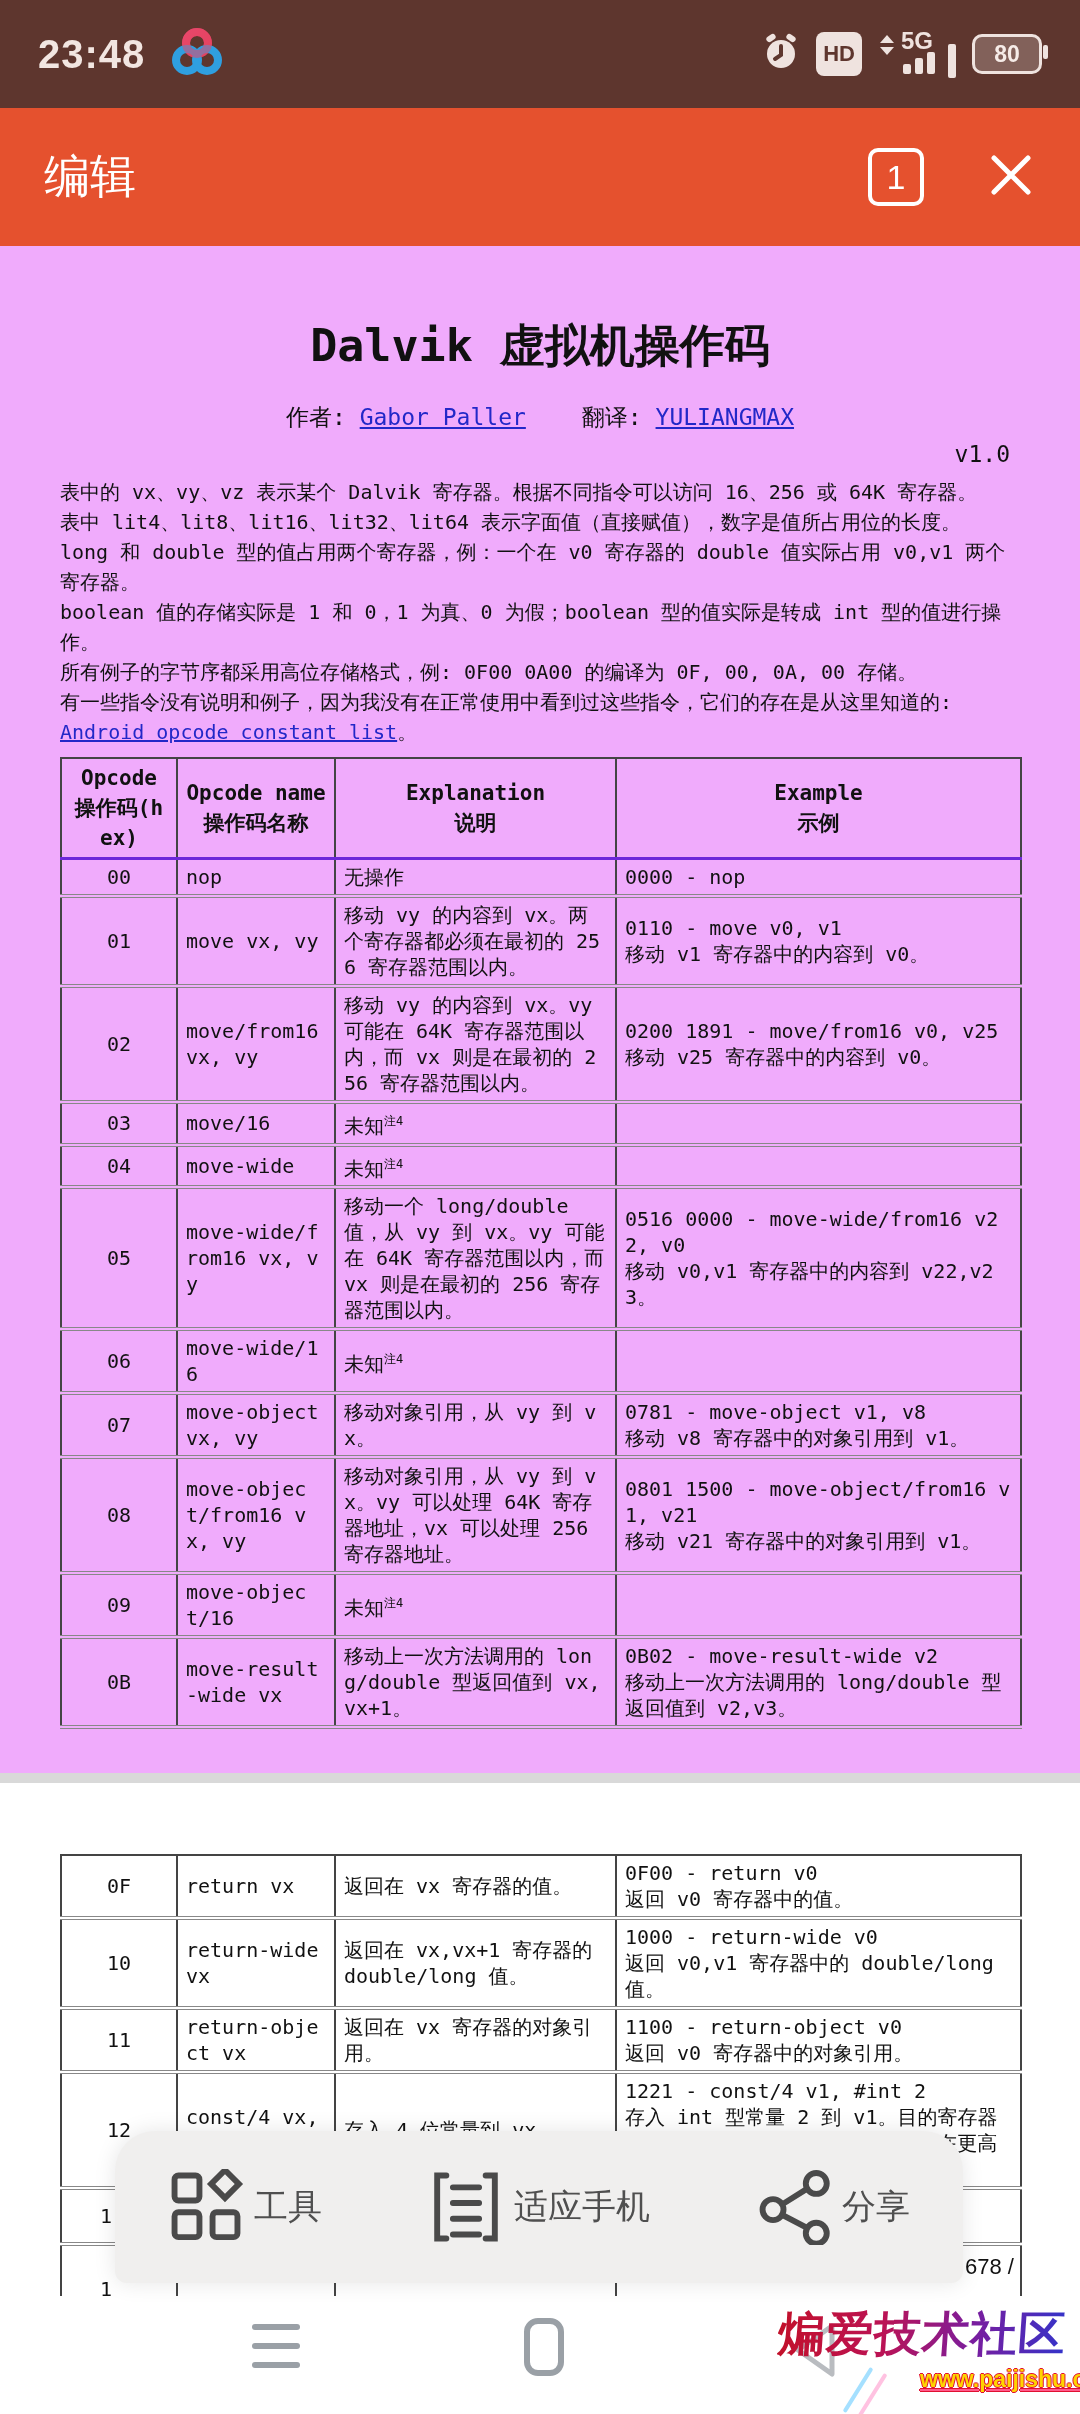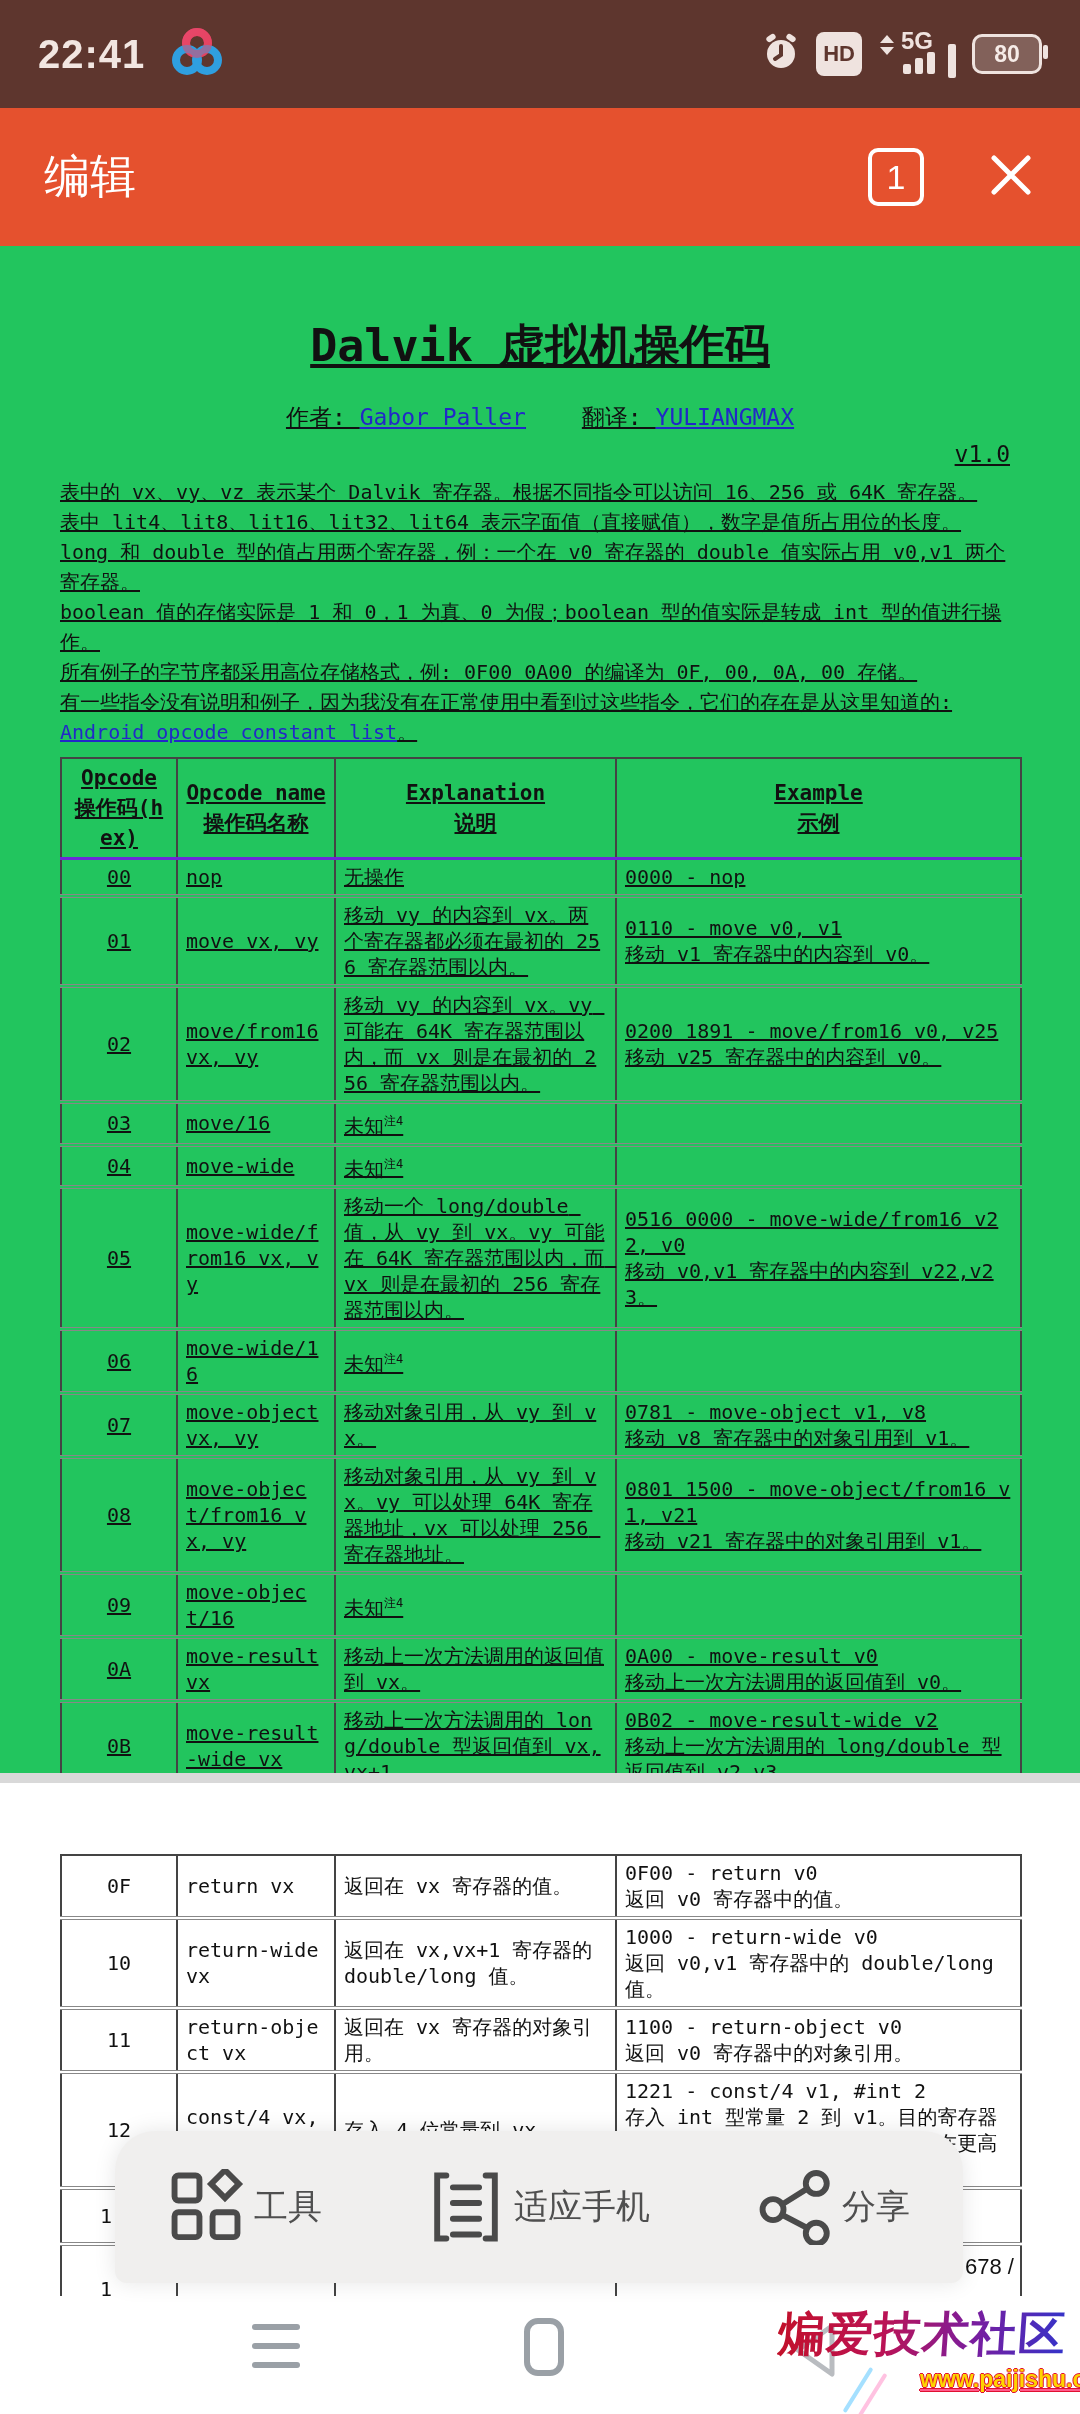--- a/index.html
+++ b/index.html
@@ -26,21 +26,21 @@
   
   .appheader{position:absolute;left:0;top:108px;width:1080px;height:138px;background:#e5512e;
              display:flex;align-items:center;justify-content:space-between;padding:0 44px;box-sizing:border-box;}
   .ah-title{font-family:"Liberation Sans",sans-serif;font-size:46px;color:#fff;}
   .ah-right{display:flex;align-items:center;gap:62px;}
   .page-badge{width:48px;height:50px;border:4px solid #fff;border-radius:10px;display:flex;align-items:center;
               justify-content:center;color:#fff;font-family:"Liberation Sans",sans-serif;font-size:34px;}
 
   
   .doc{position:absolute;left:0;top:246px;width:1080px;}
-  .page1{background:#22c55e;height:1527px;overflow:hidden;box-sizing:border-box;padding:70px 60px 0 60px;text-decoration:underline;}
+  .page1{background:#f0abfc;height:1527px;overflow:hidden;box-sizing:border-box;padding:70px 60px 0 60px;}
   .page-sep{height:10px;background:#d9d9d9;}
   .page2{background:#fff;box-sizing:border-box;padding:61px 60px 0 60px;}
 
   .doc-title{text-align:center;font-size:45px;font-weight:700;margin:0 0 26px 0;}
   .doc-authors{text-align:center;font-size:23px;margin-bottom:8px;}
   .doc-authors a{color:#2228c8;}
   .author-gap{display:inline-block;width:56px;}
   .doc-version{text-align:right;font-size:23px;padding-right:10px;margin-bottom:10px;}
   .doc-paras p{margin:0;font-size:20px;line-height:30px;}
   .doc-paras a{color:#2228c8;}
@@ -88,21 +88,21 @@
   .wm-s1{left:78px;top:58px;background:#8fd8ff;transform:rotate(32deg);}
   .wm-s2{left:92px;top:64px;background:#ffb3d9;transform:rotate(32deg);}
 </style>
 </head>
 <body>
 
 <div class="screen">
 
   <div class="statusbar">
     <div class="sb-left">
-      <span class="sb-time">22:41</span>
+      <span class="sb-time">23:48</span>
       <span>
         <svg width="52" height="52" viewBox="0 0 52 52">
           <defs>
             <linearGradient id="ringGrad" x1="0" y1="0" x2="1" y2="1">
               <stop offset="0%" stop-color="#e8476a"></stop>
                 <stop offset="100%" stop-color="#e23d55"></stop>
             </linearGradient>
           </defs>
           <circle cx="26" cy="17" r="11" fill="none" stroke="url(#ringGrad)" stroke-width="8"></circle>
           <circle cx="16" cy="34" r="11" fill="none" stroke="#2f9fe0" stroke-width="8"></circle>
@@ -254,27 +254,20 @@
               <td class="c-ex">0801 1500 - move-object/from16 v1, v21
 移动 v21 寄存器中的对象引用到 v1。</td>
             </tr>
             <tr>
               <td class="c-op">09</td>
               <td class="c-name">move-object/16</td>
               <td class="c-expl">未知<sup>注4</sup></td>
               <td class="c-ex"></td>
             </tr>
             <tr>
-              <td class="c-op">0A</td>
-              <td class="c-name">move-result vx</td>
-              <td class="c-expl">移动上一次方法调用的返回值到 vx。</td>
-              <td class="c-ex">0A00 - move-result v0
-移动上一次方法调用的返回值到 v0。</td>
-            </tr>
-            <tr>
               <td class="c-op">0B</td>
               <td class="c-name">move-result-wide vx</td>
               <td class="c-expl">移动上一次方法调用的 long/double 型返回值到 vx,vx+1。</td>
               <td class="c-ex">0B02 - move-result-wide v2
 移动上一次方法调用的 long/double 型返回值到 v2,v3。</td>
             </tr>
           </tbody>
       </table>
     </div>
 

